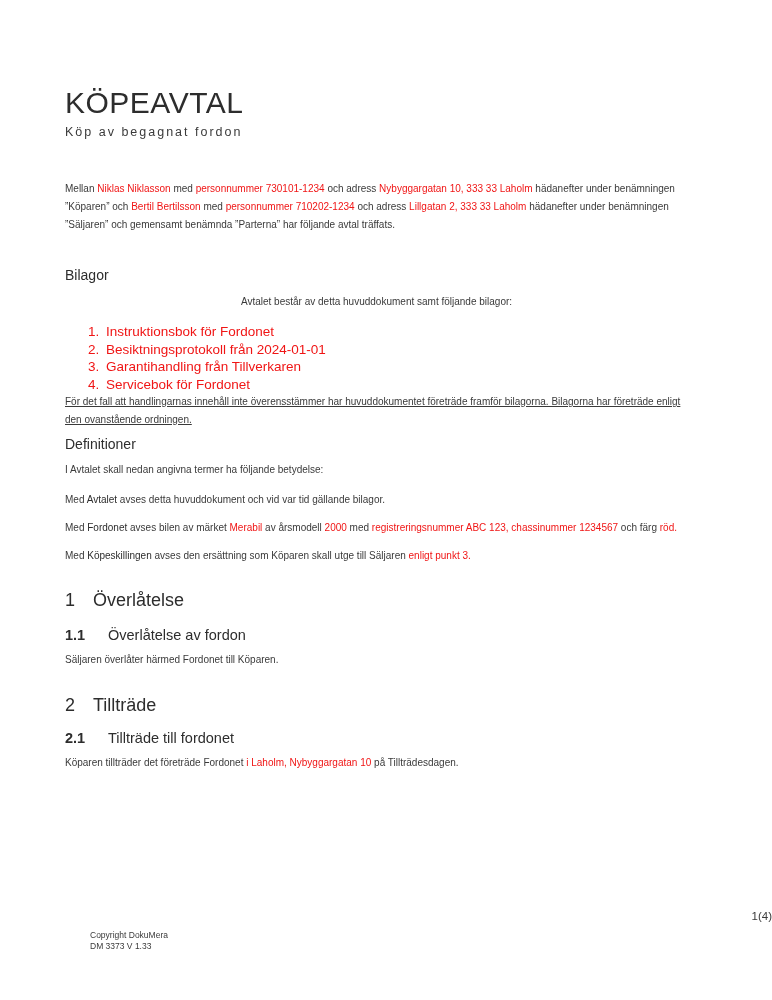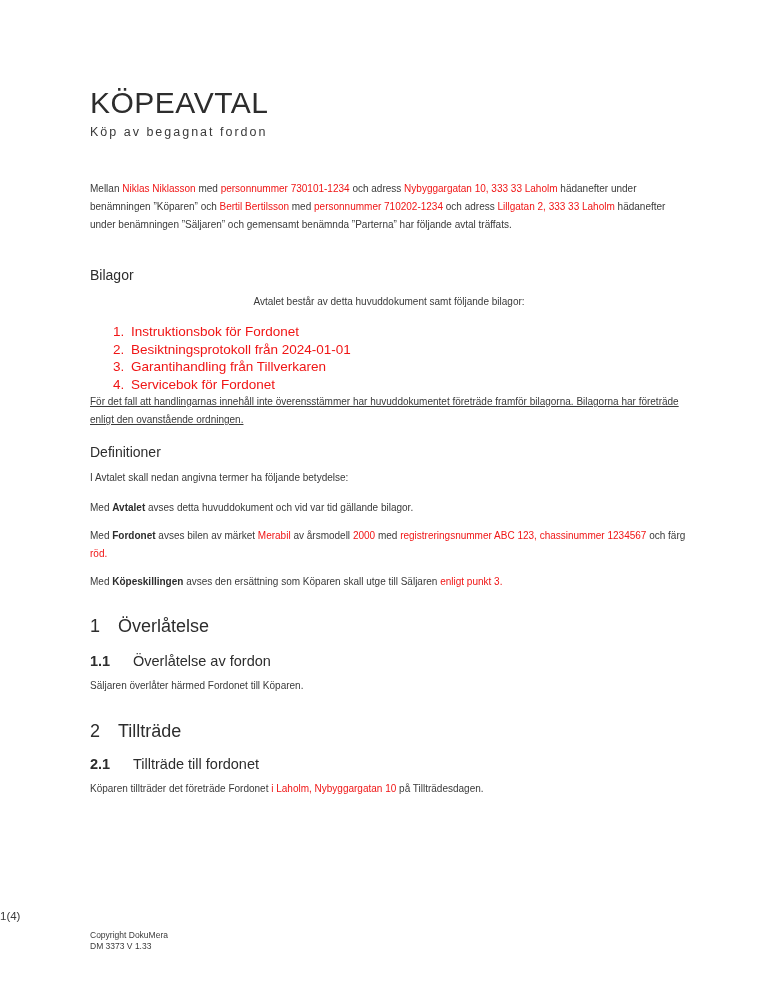--- a/index.html
+++ b/index.html
@@ -14,21 +14,21 @@
     height: 1000px;
     background: #ffffff;
     font-family: "Liberation Sans", sans-serif;
     color: var(--ink);
     position: relative;
     overflow: hidden;
   }
   .page {
     position: absolute;
     inset: 0;
-    padding: 0 84px 0 90px;
+    padding: 0 84px 0 65px;
   }
   
   .doc-title {
     margin: 86px 0 0 0;
     font-size: 30px;
     line-height: 33px;
     font-weight: 400;
     letter-spacing: 0.5px;
     color: var(--heading-ink);
   }
@@ -55,21 +55,21 @@
   .def-last  { margin-top: 11px; }
   .sub-body  { margin-top: 7px; }
   
   .h-plain {
     margin: 30px 0 0 0;
     font-size: 14px;
     line-height: 22px;
     font-weight: 400;
     color: var(--heading-ink);
   }
-  .h-def { margin-top: 12px; }
+  .h-def { margin-top: 4px; }
   .h-num {
     margin: 24px 0 0 0;
     font-size: 18px;
     line-height: 23px;
     font-weight: 400;
     color: var(--heading-ink);
   }
   .h-num-2 { margin-top: 25px; }
   .h-num .num { display: inline-block; width: 28px; }
   .h-sub {
@@ -85,28 +85,28 @@
   ol.attachments {
     margin: 12px 0 0 0;
     padding: 0 0 0 38px;
     color: var(--accent);
     font-size: 13.5px;
     line-height: 17.5px;
   }
   ol.attachments li { padding-left: 3px; }
   
   .s-red  { color: var(--accent); }
-  .s-bold { font-weight: 700; color: var(--heading-ink); }
+  .s-bold { font-weight: 400; color: var(--heading-ink); }
   
   .page-number {
     position: absolute;
     top: 910px;
     left: 0;
     width: 772px;
-    text-align: left;
+    text-align: right;
     font-size: 11.5px;
     color: var(--ink);
   }
   .copyright {
     position: absolute;
     top: 930px;
     left: 90px;
     font-size: 8.5px;
     line-height: 10.5px;
     color: var(--ink);

